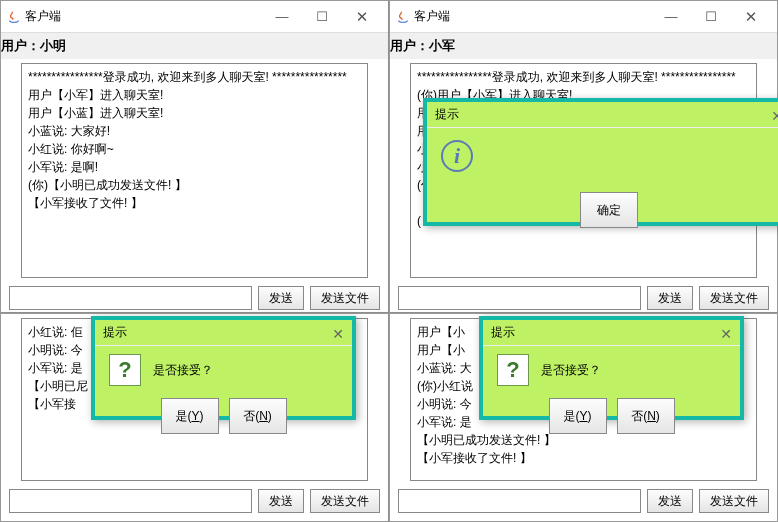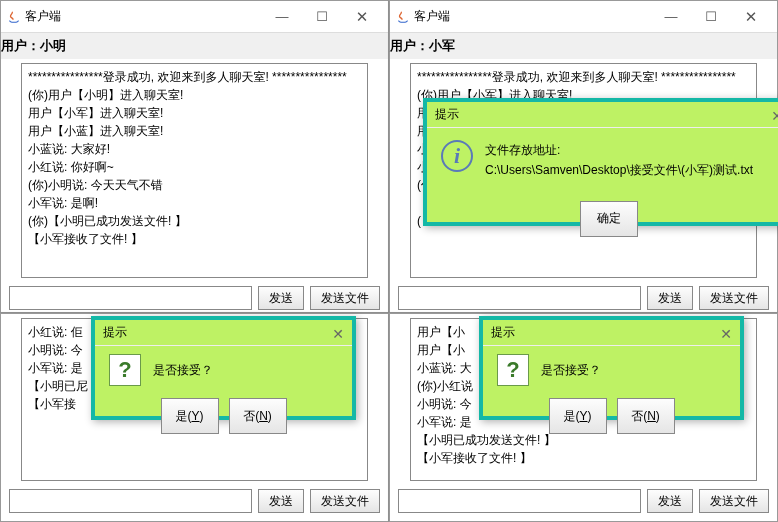--- a/index.html
+++ b/index.html
@@ -37,26 +37,24 @@
           <path d="M3 12c0 1 2 2 5 2s5-1 5-2" stroke="#36c" fill="none" stroke-width="1.2"></path>
         </svg></span>
     <span class="title-text">客户端</span>
     <div class="winbtn">—</div>
     <div class="winbtn">☐</div>
     <div class="winbtn close">✕</div>
   </div>
   <div class="header-bar">用户：小明</div>
   <div class="chat-area" id="chat1" style="height:215px;">
       <div>****************登录成功, 欢迎来到多人聊天室! ****************</div>
-      <div>(你)用户【小明】进入聊天室!</div>
       <div>用户【小军】进入聊天室!</div>
       <div>用户【小蓝】进入聊天室!</div>
       <div>小蓝说: 大家好!</div>
       <div>小红说: 你好啊~</div>
-      <div>(你)小明说: 今天天气不错</div>
       <div>小军说: 是啊!</div>
       <div>(你)【小明已成功发送文件! 】</div>
       <div>【小军接收了文件! 】</div>
     </div>
   <div class="input-row">
     <input class="input-field" style="">
     <div class="btn">发送</div>
     <div class="btn">发送文件</div>
   </div>
 </div>
@@ -124,24 +122,20 @@
   </div>
 </div>
 
 <div class="dialog" style="left:400px;top:98px;width:372px;height:128px;">
   <div class="dialog-title">
     <span>提示</span>
     <span class="dialog-close">✕</span>
   </div>
   <div class="dialog-body">
     <div class="info-icon">i</div>
-    <div class="dialog-text">
-      <div>文件存放地址:</div>
-      <div>C:\Users\Samven\Desktop\接受文件\(小军)测试.txt</div>
-    </div>
   </div>
   <div class="dialog-btns">
     <div class="dialog-btn">确定</div>
   </div>
 </div>
 
 <div class="dialog" style="left:68px;top:316px;width:265px;height:104px;">
   <div class="dialog-title">
     <span>提示</span>
     <span class="dialog-close">✕</span>

